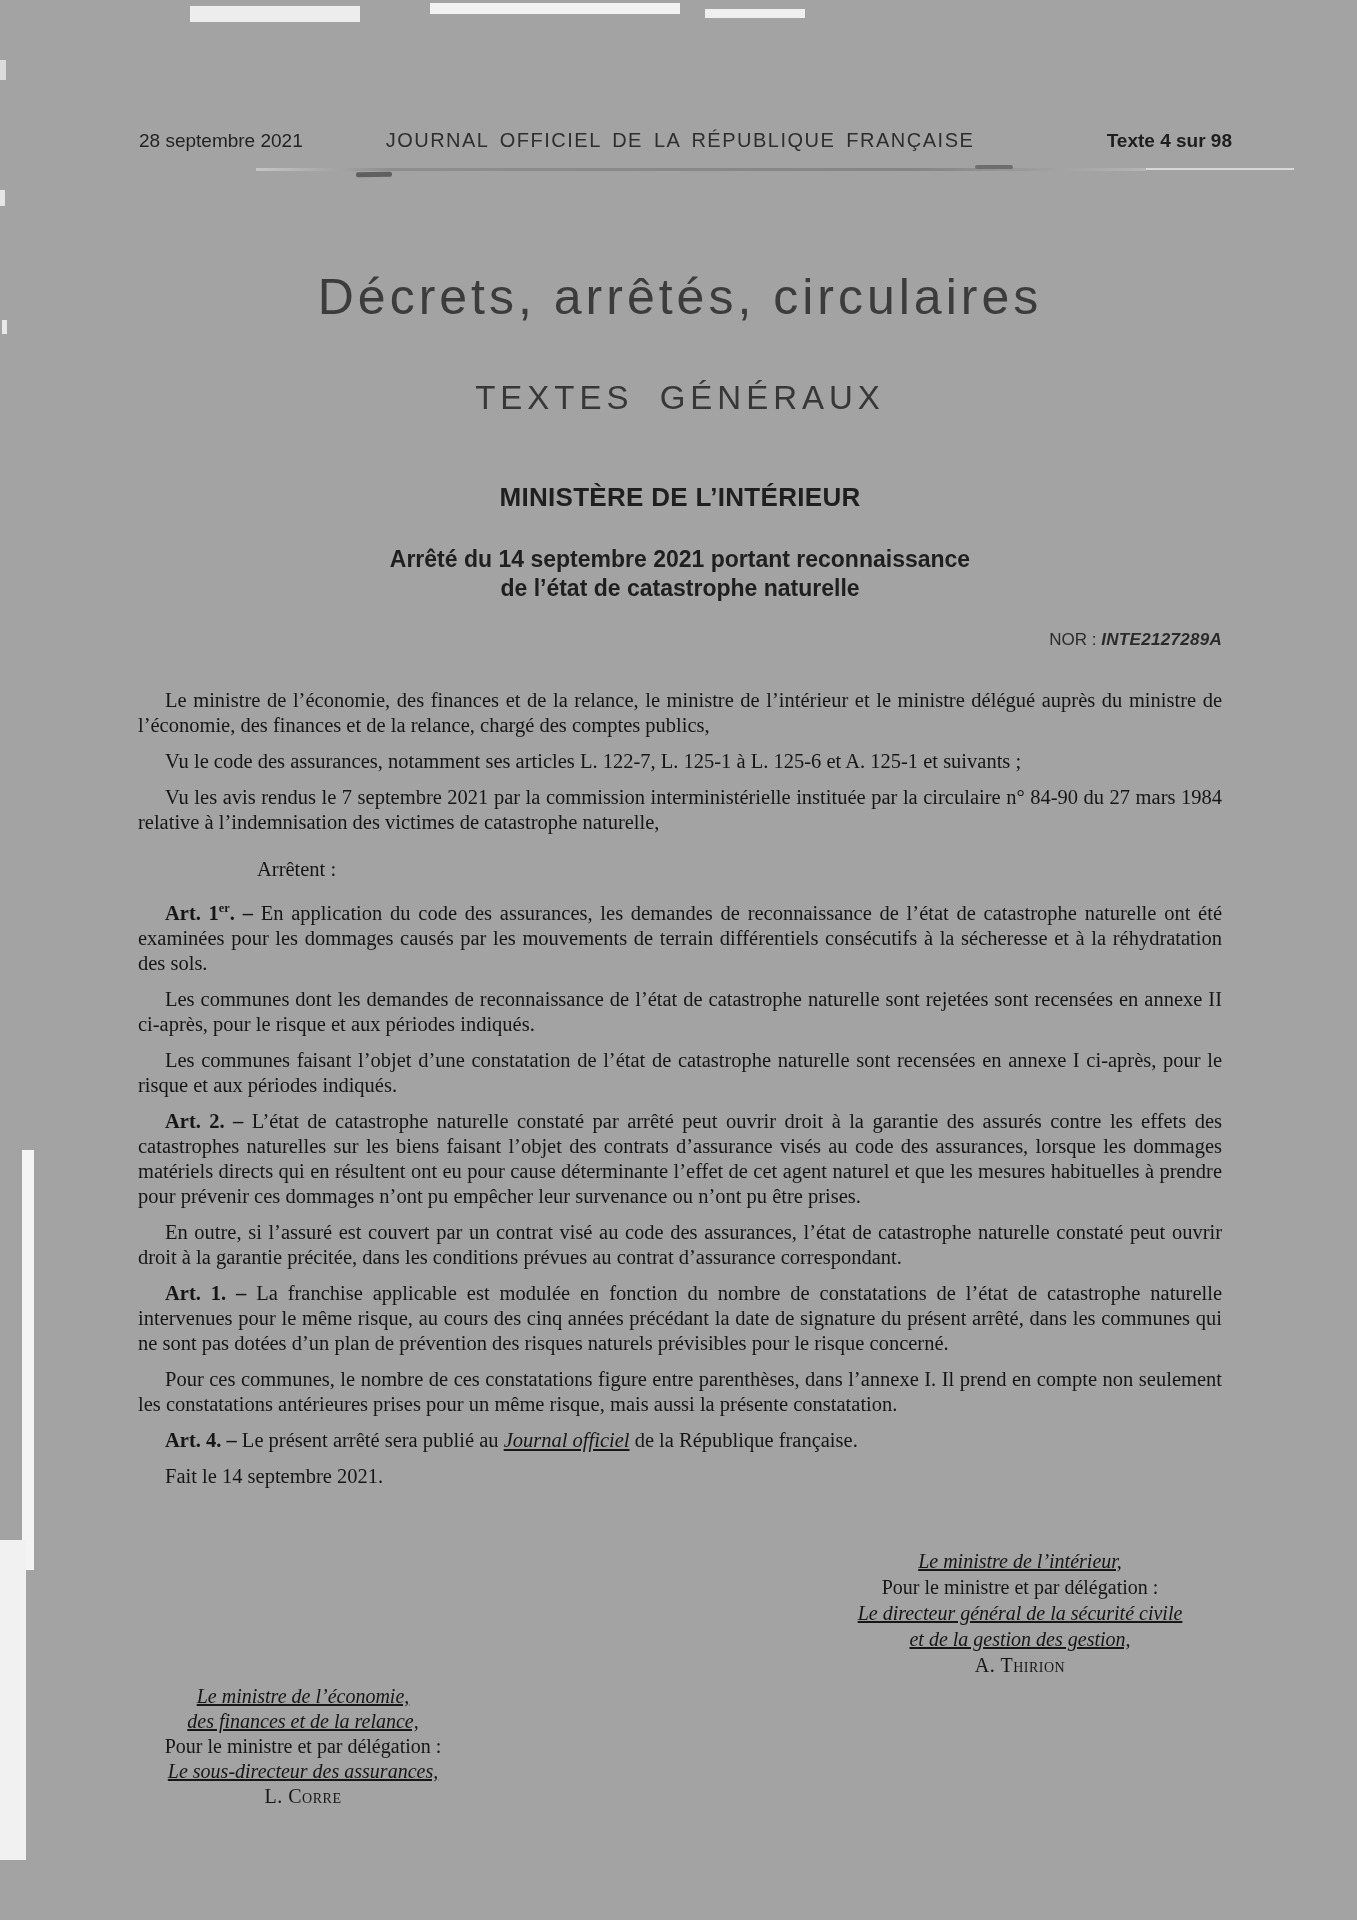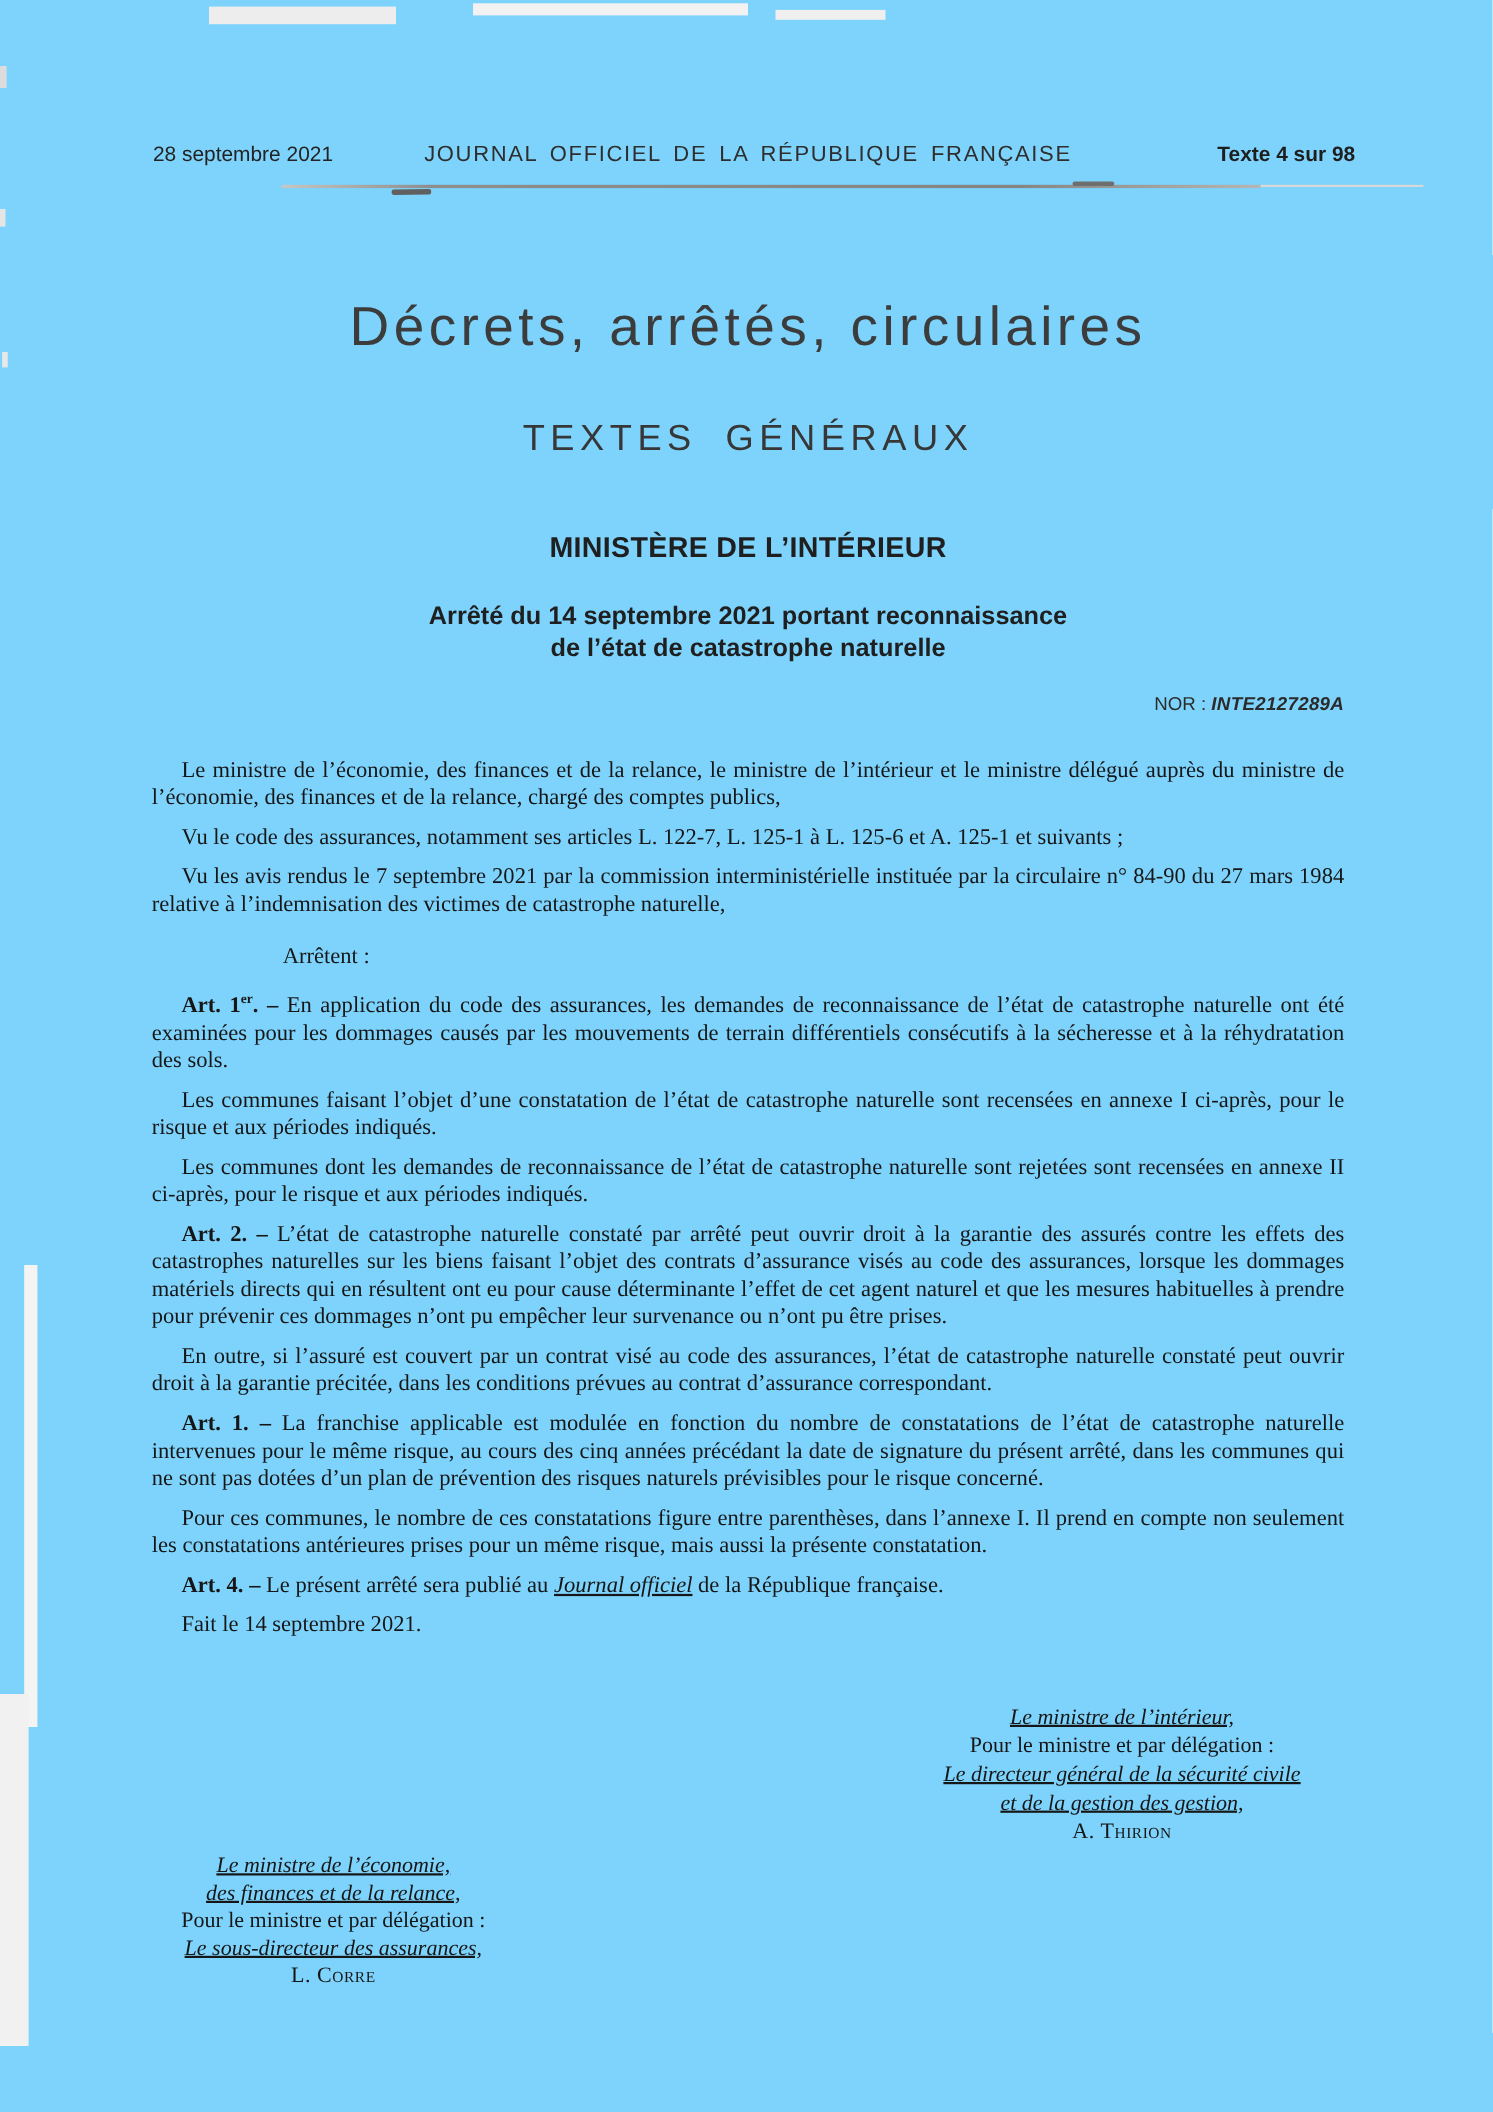--- a/index.html
+++ b/index.html
@@ -1,16 +1,16 @@
 <!DOCTYPE html>
 <html><head>
 <meta charset="utf-8">
 <style>
   html,body{margin:0;padding:0;background:#ffffff;}
-  .page{position:relative;width:1357px;height:1920px;background:#7dd3fc;overflow:hidden;
+  .page{position:relative;width:1357px;height:1920px;background:#a3a3a3;overflow:hidden;
         font-family:"Liberation Serif",serif;color:#161616;}
 
   
   .hdr-date{position:absolute;left:139px;top:130px;font-family:"Liberation Sans",sans-serif;
             font-size:19px;color:#232323;}
   .hdr-journal{position:absolute;left:138px;top:129px;width:1084px;text-align:center;
             font-family:"Liberation Sans",sans-serif;font-size:20px;letter-spacing:1.5px;
             word-spacing:4px;color:#2e2e2e;}
   .hdr-texte{position:absolute;left:1032px;top:130px;width:200px;text-align:right;
             font-family:"Liberation Sans",sans-serif;font-size:19px;font-weight:700;color:#1e1e1e;}
@@ -92,22 +92,22 @@
     <div>de l’état de catastrophe naturelle</div>
   </div>
   <div class="nor"><span>NOR : </span><span class="nor-val">INTE2127289A</span></div>
 
   <div class="doc-body" id="doc-body">
       <p><span>Le ministre de l’économie, des finances et de la relance, le ministre de l’intérieur et le ministre délégué auprès du ministre de l’économie, des finances et de la relance, chargé des comptes publics,</span></p>
       <p><span>Vu le code des assurances, notamment ses articles L. 122-7, L. 125-1 à L. 125-6 et A. 125-1 et suivants ;</span></p>
       <p><span>Vu les avis rendus le 7 septembre 2021 par la commission interministérielle instituée par la circulaire n° 84-90 du 27 mars 1984 relative à l’indemnisation des victimes de catastrophe naturelle,</span></p>
       <p class="arretent"><span>Arrêtent :</span></p>
       <p><span class="b">Art. 1</span><span class="b sup">er</span><span class="b">. – </span><span>En application du code des assurances, les demandes de reconnaissance de l’état de catastrophe naturelle ont été examinées pour les dommages causés par les mouvements de terrain différentiels consécutifs à la sécheresse et à la réhydratation des sols.</span></p>
+      <p><span>Les communes dont les demandes de reconnaissance de l’état de catastrophe naturelle sont rejetées sont recensées en annexe II ci-après, pour le risque et aux périodes indiqués.</span></p>
       <p><span>Les communes faisant l’objet d’une constatation de l’état de catastrophe naturelle sont recensées en annexe I ci-après, pour le risque et aux périodes indiqués.</span></p>
-      <p><span>Les communes dont les demandes de reconnaissance de l’état de catastrophe naturelle sont rejetées sont recensées en annexe II ci-après, pour le risque et aux périodes indiqués.</span></p>
       <p><span class="b">Art. 2. – </span><span>L’état de catastrophe naturelle constaté par arrêté peut ouvrir droit à la garantie des assurés contre les effets des catastrophes naturelles sur les biens faisant l’objet des contrats d’assurance visés au code des assurances, lorsque les dommages matériels directs qui en résultent ont eu pour cause déterminante l’effet de cet agent naturel et que les mesures habituelles à prendre pour prévenir ces dommages n’ont pu empêcher leur survenance ou n’ont pu être prises.</span></p>
       <p><span>En outre, si l’assuré est couvert par un contrat visé au code des assurances, l’état de catastrophe naturelle constaté peut ouvrir droit à la garantie précitée, dans les conditions prévues au contrat d’assurance correspondant.</span></p>
       <p><span class="b">Art. 1. – </span><span>La franchise applicable est modulée en fonction du nombre de constatations de l’état de catastrophe naturelle intervenues pour le même risque, au cours des cinq années précédant la date de signature du présent arrêté, dans les communes qui ne sont pas dotées d’un plan de prévention des risques naturels prévisibles pour le risque concerné.</span></p>
       <p><span>Pour ces communes, le nombre de ces constatations figure entre parenthèses, dans l’annexe I. Il prend en compte non seulement les constatations antérieures prises pour un même risque, mais aussi la présente constatation.</span></p>
       <p><span class="b">Art. 4. – </span><span>Le présent arrêté sera publié au </span><span class="i">Journal officiel</span><span> de la République française.</span></p>
       <p class="fait"><span>Fait le 14 septembre 2021.</span></p>
     </div>
 
   <div class="sig sig-right" id="sig-right">
       <div class="i">Le ministre de l’intérieur,</div>

